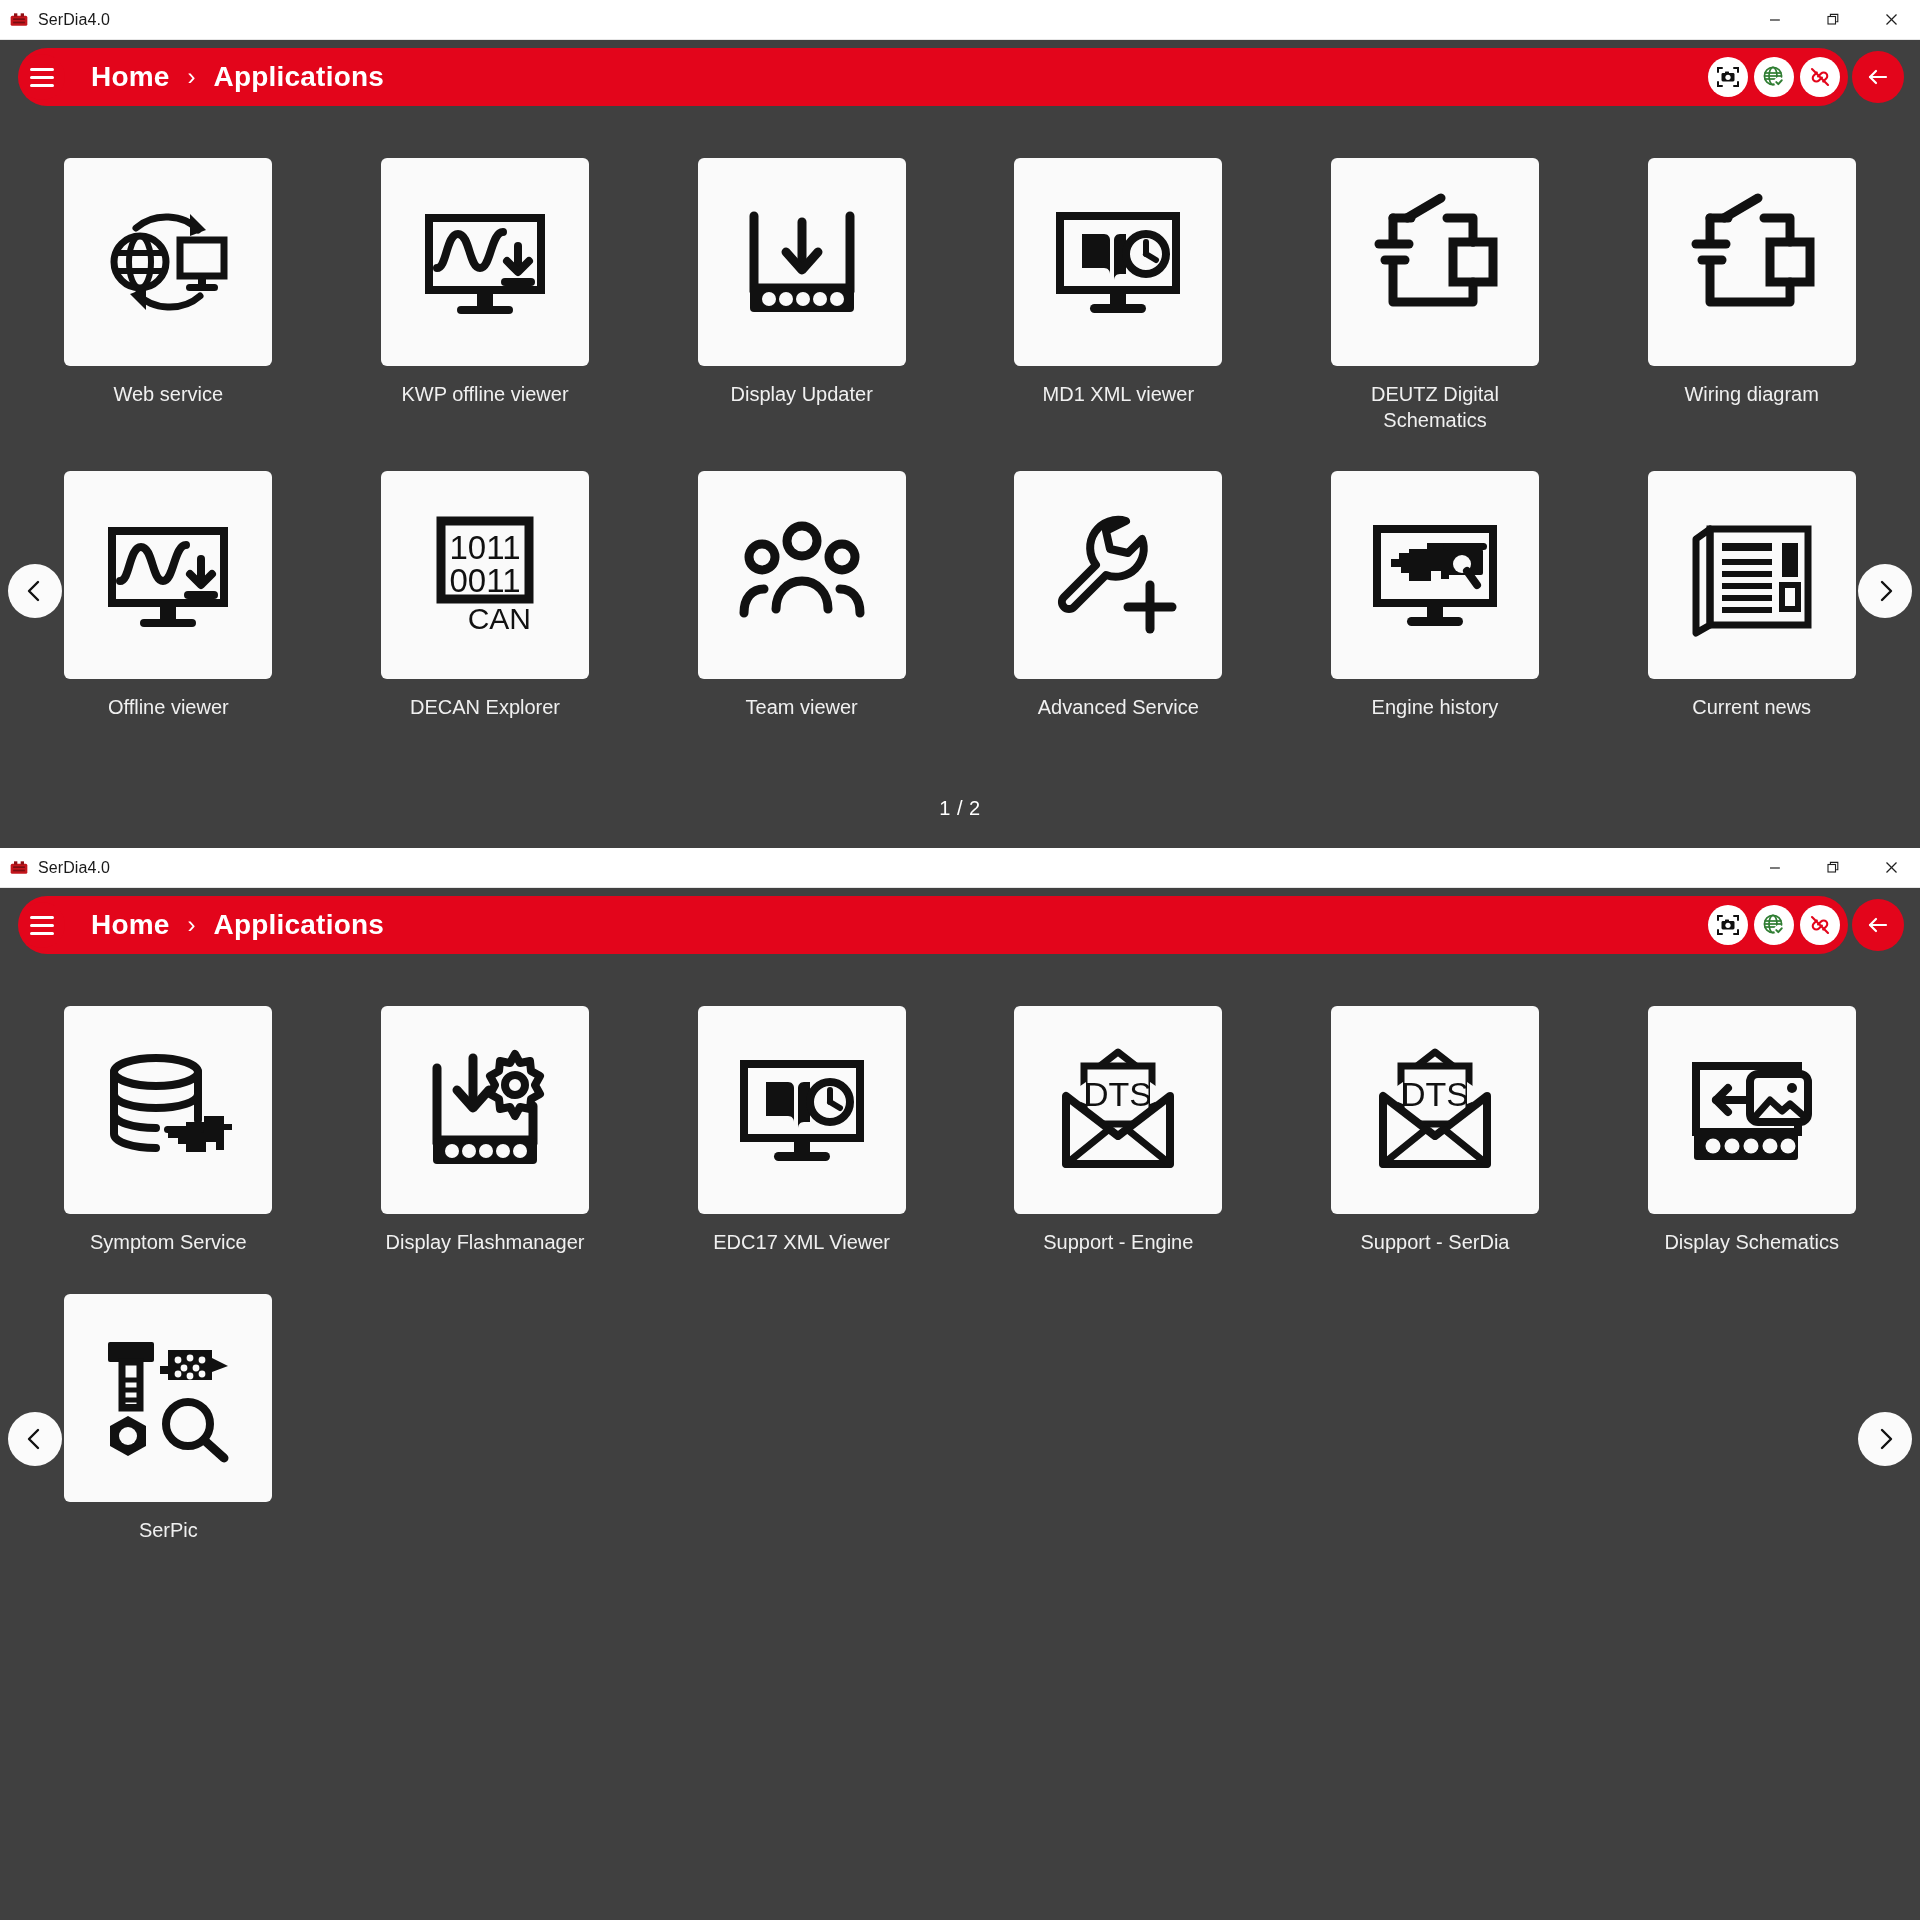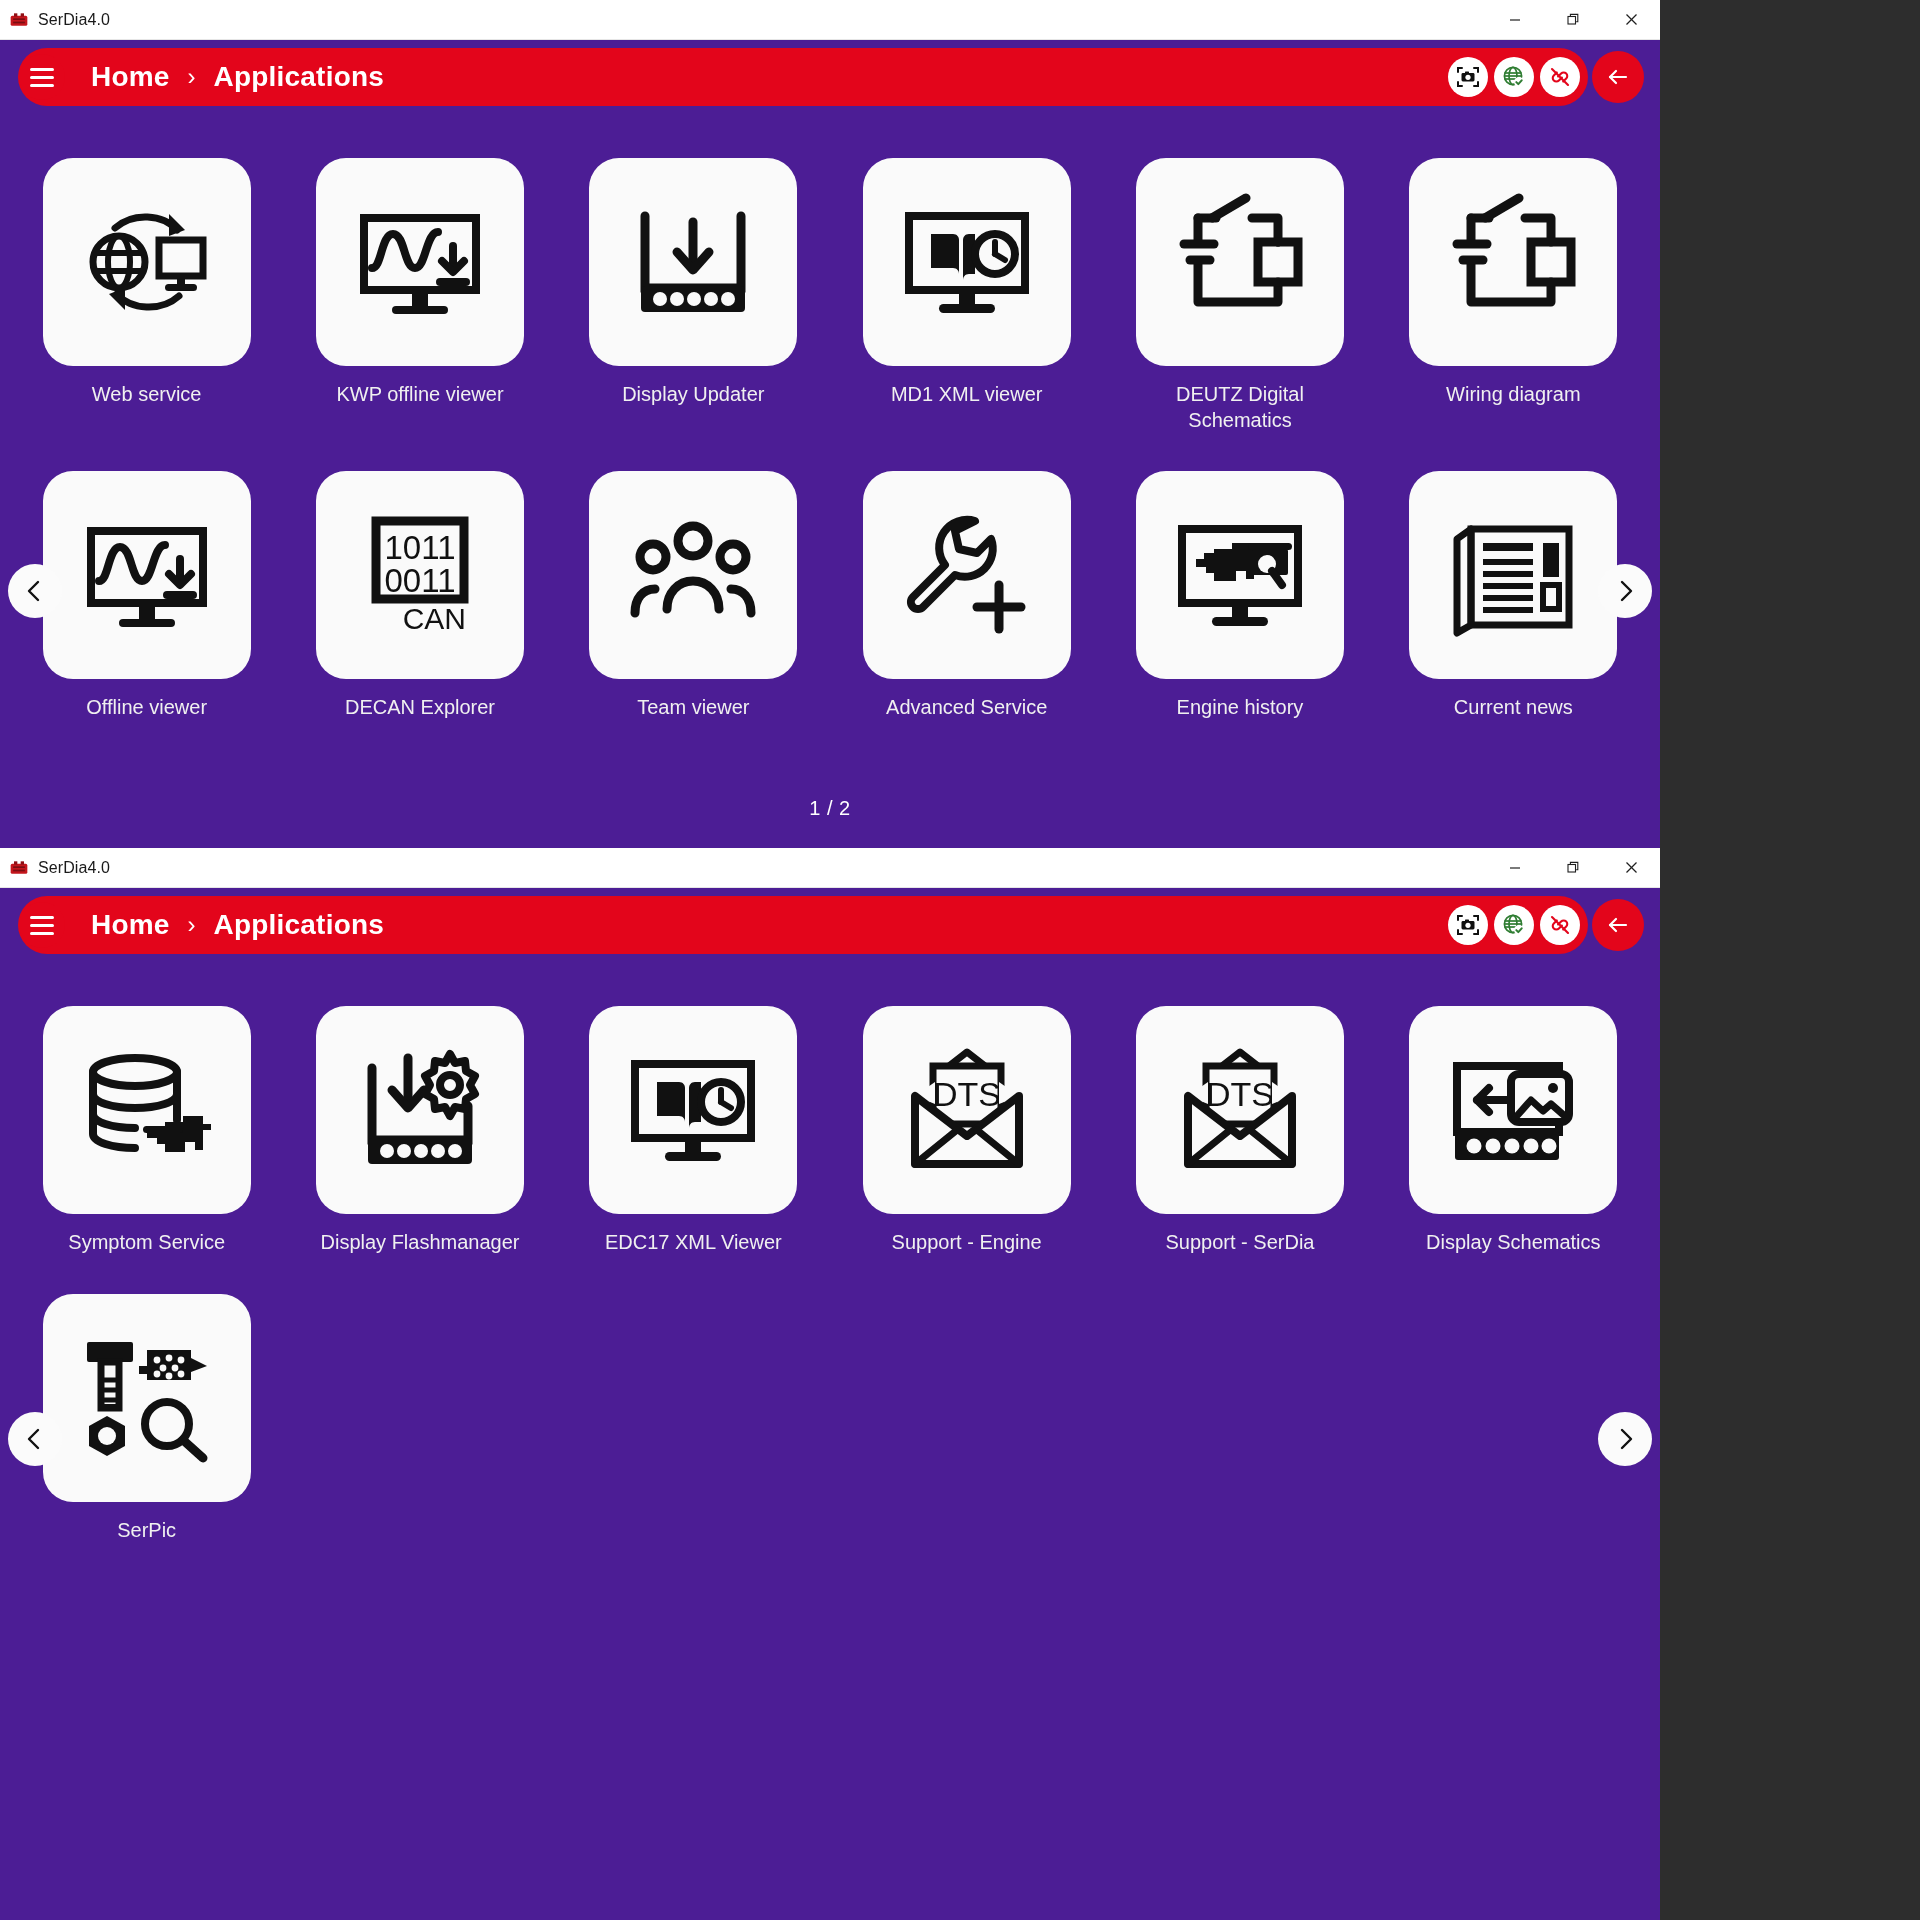--- a/index.html
+++ b/index.html
@@ -2,21 +2,21 @@
 <html><head>
 <meta charset="utf-8">
 <style>
   * { box-sizing: border-box; margin: 0; padding: 0; }
   html, body {
     width: 1920px; height: 1920px;
     background: #2d2d2d;
     font-family: "Liberation Sans", sans-serif;
     overflow: hidden;
   }
-  .window { width: 1660px; position: relative; background: #4c1d95; }
+  .window { width: 1920px; position: relative; background: #404040; }
 
   
   .titlebar {
     height: 40px; background: #ffffff;
     display: flex; align-items: center;
     border-bottom: 1px solid #e6e6e6;
   }
   .tb-logo { width: 20px; height: 20px; margin-left: 9px; margin-right: 9px;
              flex: 0 0 auto; display:block; }
   .tb-title { font-size: 16px; color: #1a1a1a; letter-spacing: .1px; }
@@ -66,21 +66,21 @@
   
   .content { position: relative; padding: 0 10px; }
   .grid {
     display: grid; grid-template-columns: repeat(6, 1fr);
     justify-items: center;
   }
   .row-1 { padding-top: 52px; }
   .row-2 { padding-top: 38px; }
   .tile-cell { width: 100%; display: flex; flex-direction: column; align-items: center; }
   .tile {
-    width: 208px; height: 208px; background: #fafafa; border-radius: 30px;
+    width: 208px; height: 208px; background: #fafafa; border-radius: 6px;
     display: flex; align-items: center; justify-content: center;
   }
   .tile svg { display: block; }
   .tile-label {
     margin-top: 16px; color: #f0f0f0; font-size: 20px; text-align: center;
     line-height: 1.28; max-width: 230px;
   }
 
   
   .nav-arrow {

